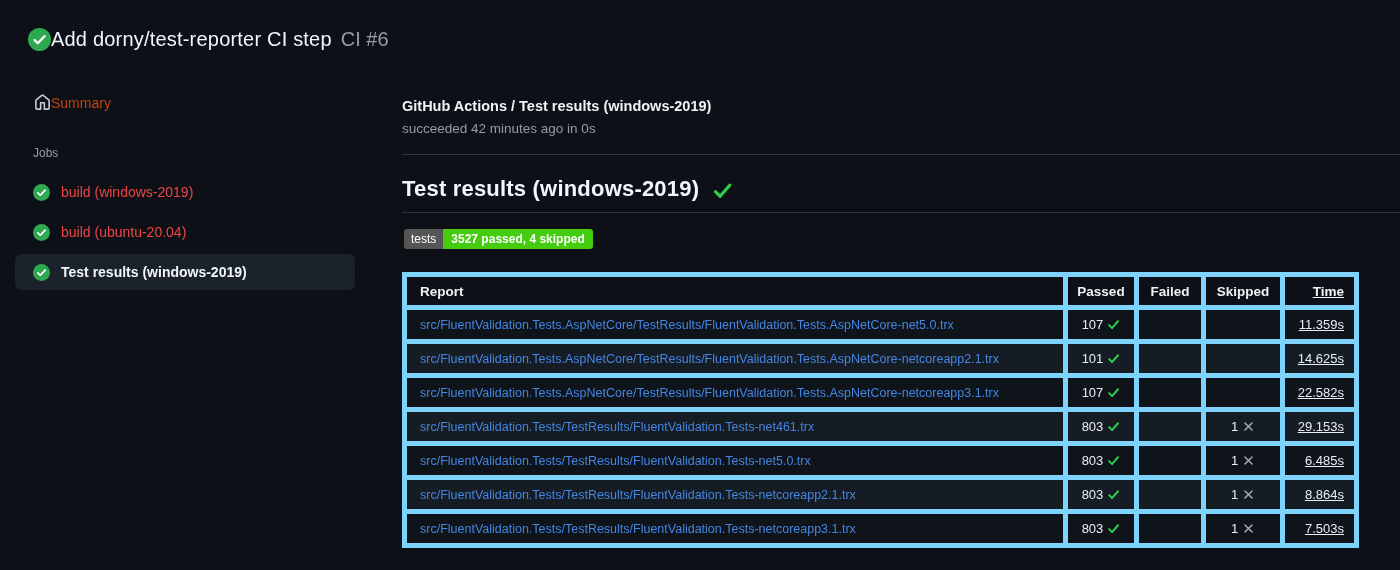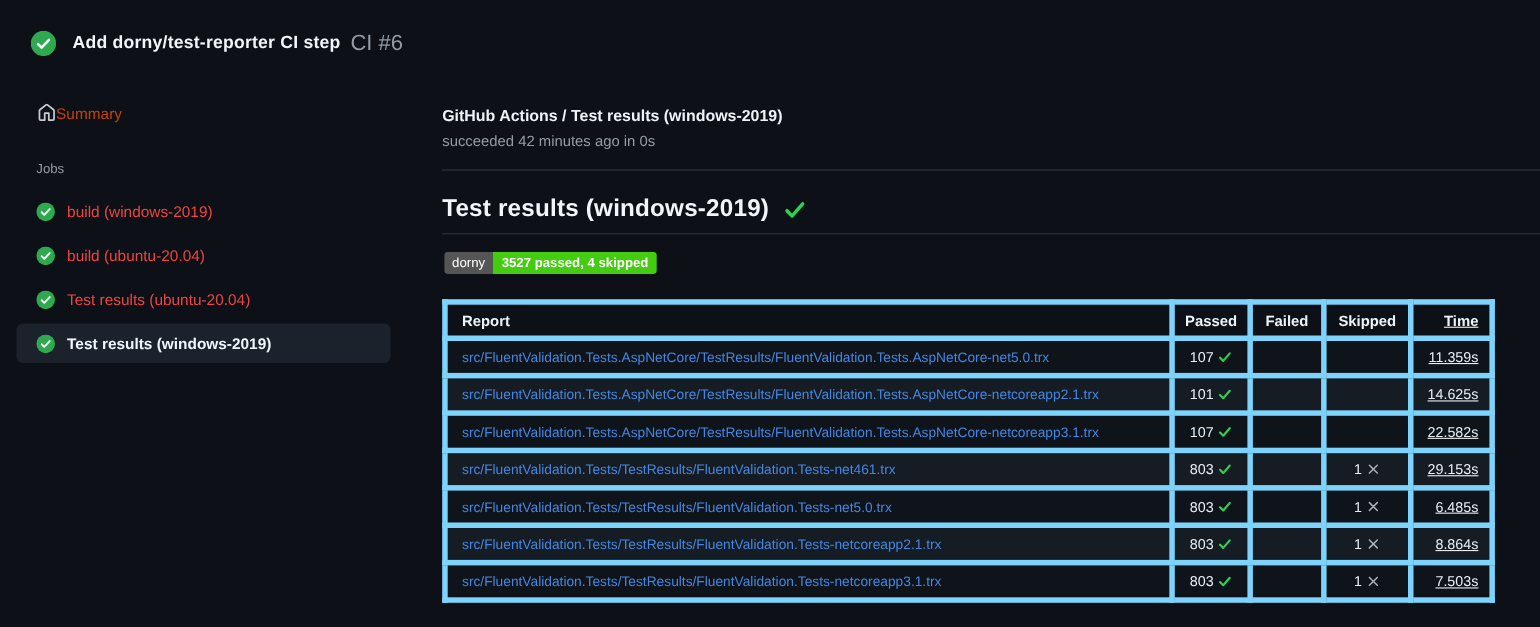--- a/index.html
+++ b/index.html
@@ -6,21 +6,21 @@
   html,body { background:#0d1117; }
   .page {
     position:relative; width:1400px; height:570px; overflow:hidden;
     background:#0d1117; color:#e8eef4;
     font-family:"Liberation Sans", sans-serif;
   }
 
   
   .run-header { position:absolute; left:28px; top:28px; display:flex; align-items:center; }
   .run-header .status-icon { width:23px; height:23px; flex:0 0 auto; }
-  .run-title { font-size:16px; font-weight:700; color:#f0f6fc; margin-left:15px; letter-spacing:.2px; }
+  .run-title { font-size:20px; font-weight:400; color:#f0f6fc; letter-spacing:.2px; }
   .run-number { font-size:20px; font-weight:400; color:#949ca6; margin-left:9px; }
 
   
   .summary-item {
     position:absolute; left:20px; top:86px; display:flex; align-items:center;
     padding:8px 14px; border-radius:6px; cursor:pointer;
   }
   .summary-item svg { width:17px; height:17px; }
   .summary-label { font-size:14px; color:#c2410c; }
   .jobs-label { position:absolute; left:33px; top:146px; font-size:12px; color:#949ca6; }
@@ -105,26 +105,20 @@
       <span class="job-label">build (windows-2019)</span>
     </div>
 
     <div class="job-item">
       <svg viewBox="0 0 16 16">
           <use href="#check-circle"></use>
         </svg>
       <span class="job-label">build (ubuntu-20.04)</span>
     </div>
 
-    <div class="job-item">
-      <svg viewBox="0 0 16 16">
-          <use href="#check-circle"></use>
-        </svg>
-      <span class="job-label">Test results (ubuntu-20.04)</span>
-    </div>
 
     <div class="job-item selected">
       <svg viewBox="0 0 16 16">
           <use href="#check-circle"></use>
         </svg>
       <span class="job-label">Test results (windows-2019)</span>
     </div>
   </div>
 
   <div class="breadcrumb">GitHub Actions / Test results (windows-2019)</div>
@@ -133,21 +127,21 @@
 
   <div class="section-heading">
     <span class="section-title">Test results (windows-2019)</span>
     <svg viewBox="0 0 16 16">
         <use href="#check-mark"></use>
       </svg>
   </div>
   <div class="heading-underline"></div>
 
   <div class="badge">
-    <span class="badge-label">dorny</span>
+    <span class="badge-label">tests</span>
     <span class="badge-value">3527 passed, 4 skipped</span>
   </div>
 
   <table class="results-table">
     <colgroup>
       <col class="col-report">
         <col class="col-passed">
         <col class="col-failed">
         <col class="col-skipped">
         <col class="col-time">

